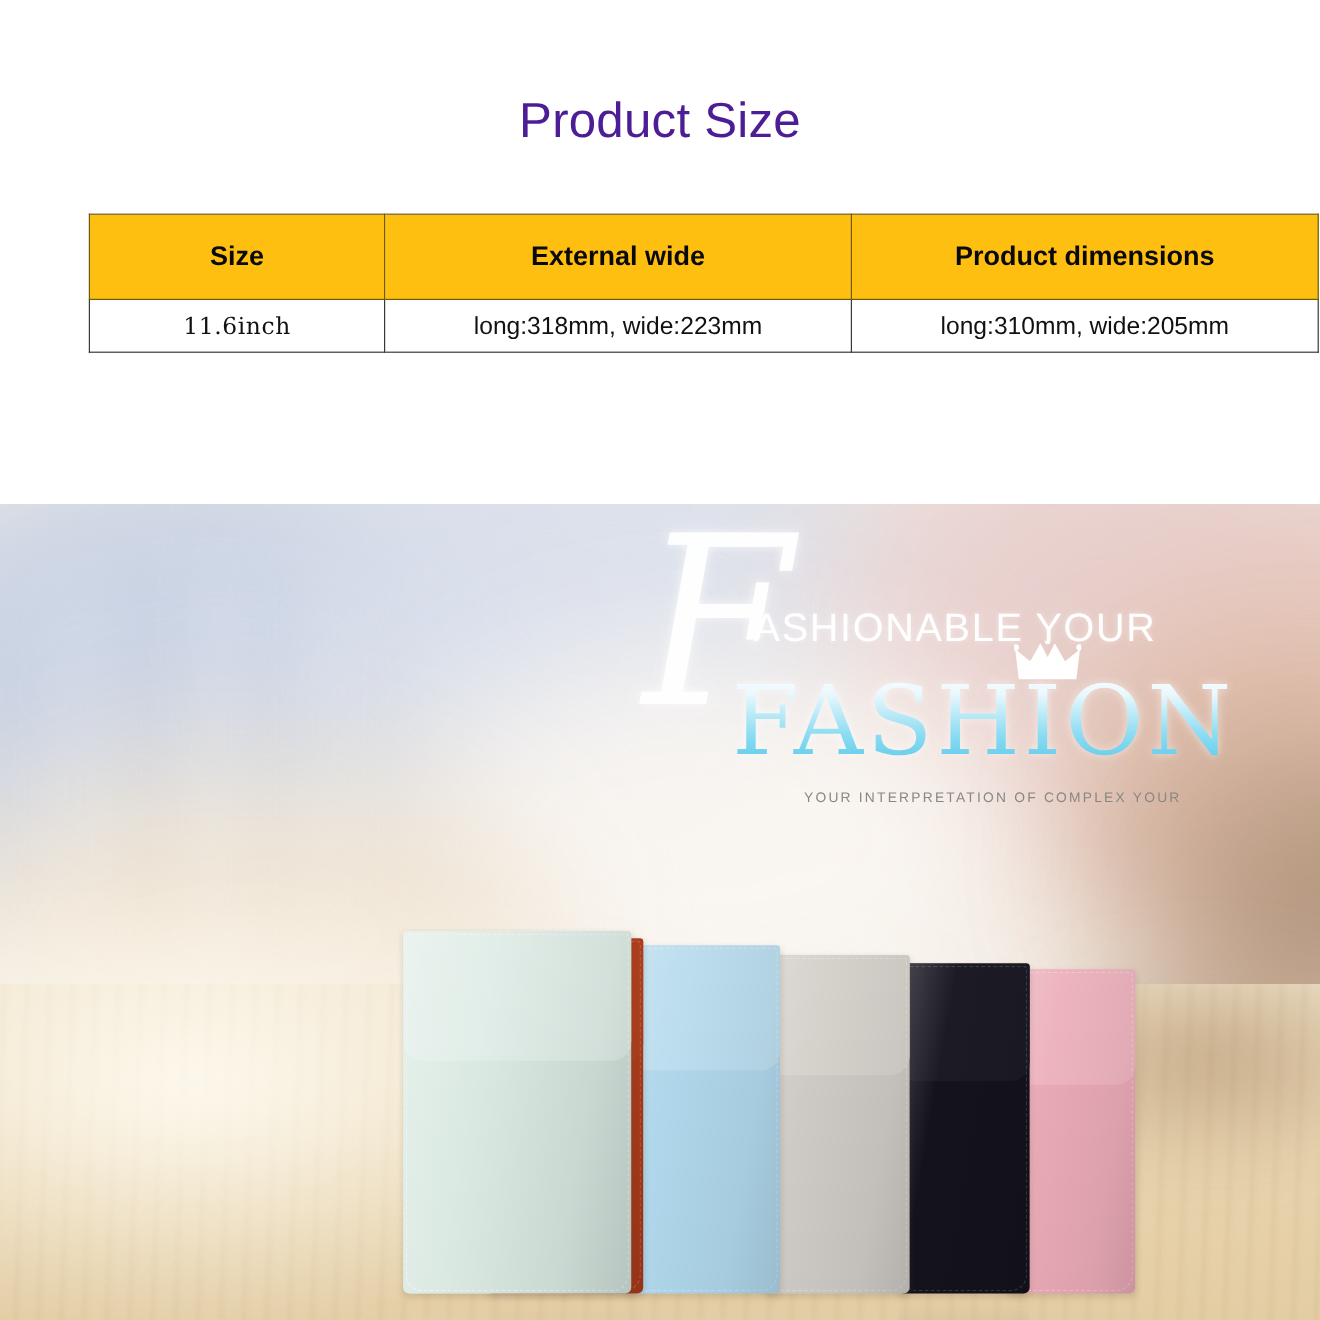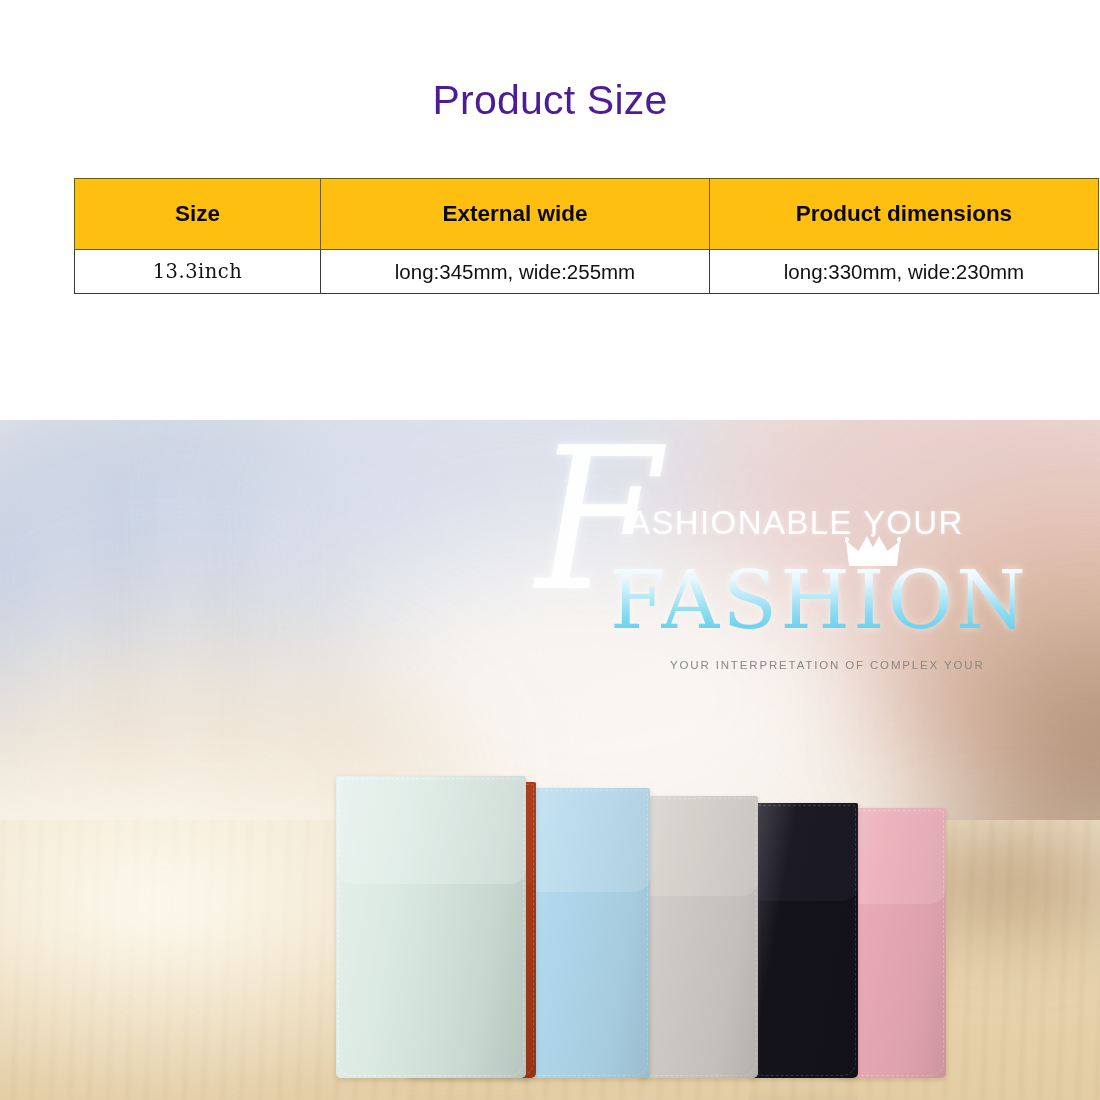--- a/index.html
+++ b/index.html
@@ -223,23 +223,23 @@
       </colgroup>
     <thead>
       <tr>
         <th>Size</th>
         <th>External wide</th>
         <th>Product dimensions</th>
       </tr>
     </thead>
     <tbody>
       <tr>
-        <td class="sizecell">13.3inch</td>
-        <td>long:345mm, wide:255mm</td>
-        <td>long:330mm, wide:230mm</td>
+        <td class="sizecell">11.6inch</td>
+        <td>long:318mm, wide:223mm</td>
+        <td>long:310mm, wide:205mm</td>
       </tr>
     </tbody>
   </table>
 </section>
 
 <section id="hero">
 
   <div class="bk" id="bk-blue-l"></div>
   <div class="bk" id="bk-blue-m"></div>
   <div class="bk" id="bk-pink-r"></div>

